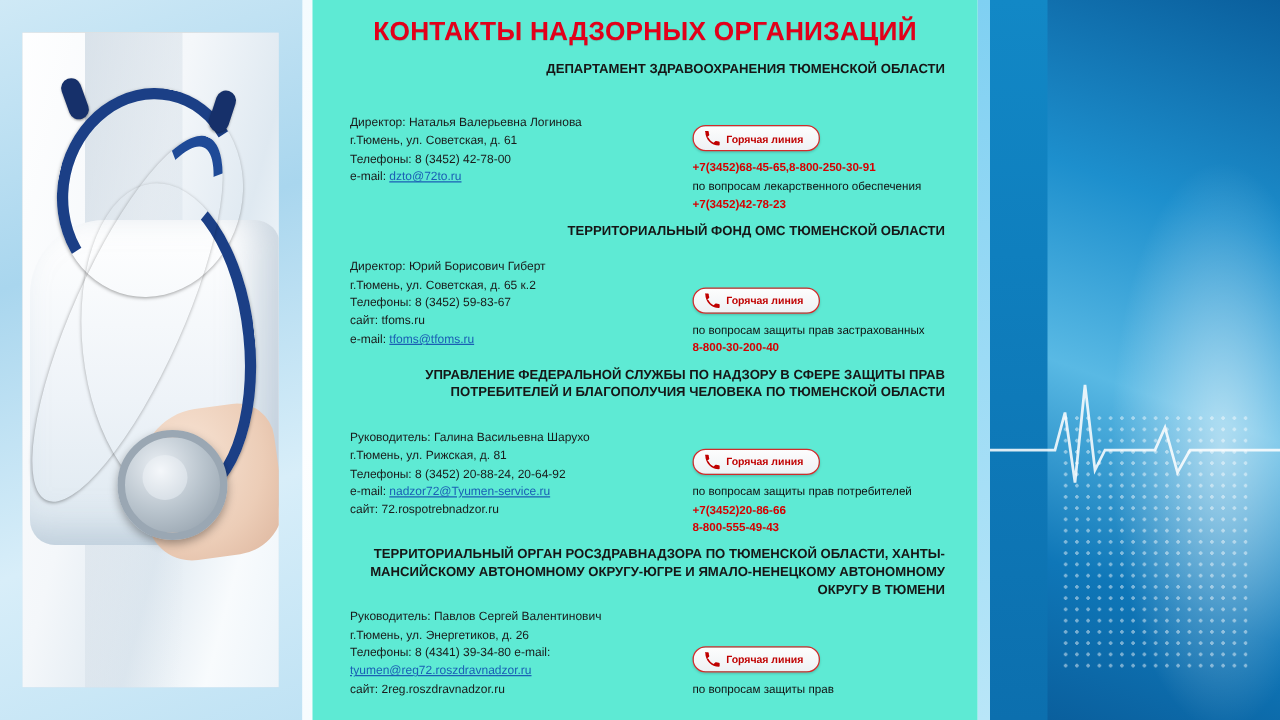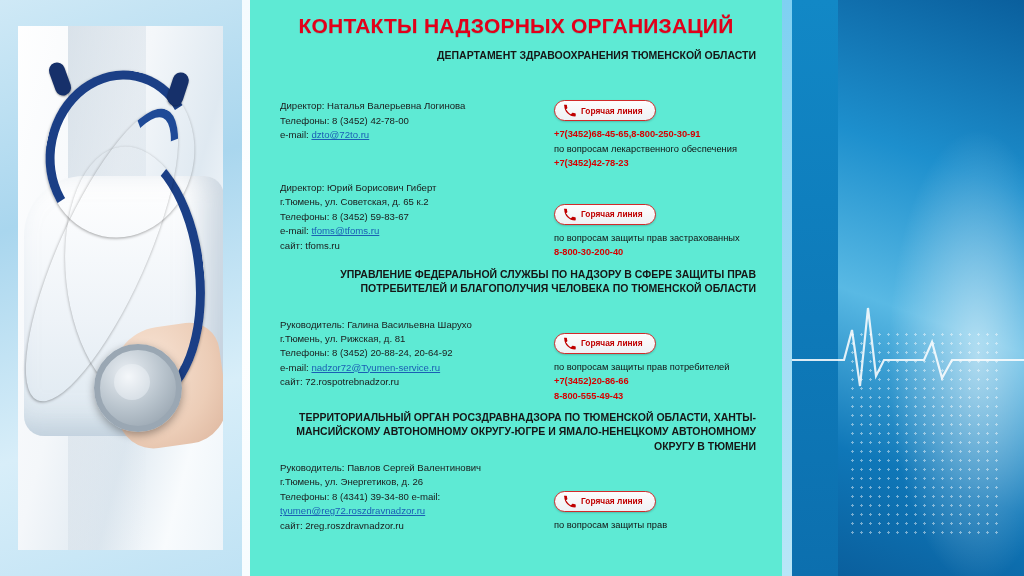--- a/index.html
+++ b/index.html
@@ -254,50 +254,52 @@
 
   <div class="content">
 
     <div class="slide-title">КОНТАКТЫ НАДЗОРНЫХ ОРГАНИЗАЦИЙ</div>
 
     <div class="org">
       <div class="org-title">ДЕПАРТАМЕНТ ЗДРАВООХРАНЕНИЯ ТЮМЕНСКОЙ ОБЛАСТИ</div>
       <div class="org-body">
         <div class="org-left">
           <div class="line">Директор: Наталья Валерьевна Логинова</div>
+          <div class="line">г.Тюмень, ул. Советская, д. 61</div>
           <div class="line">Телефоны: 8 (3452) 42-78-00</div>
           <div class="line">
             <span>e-mail: </span><a class="mail-link" href="#">dzto@72to.ru</a>
           </div>
         </div>
         <div class="org-right">
           <div class="hotline">
             <svg class="phone-ico" viewBox="0 0 24 24">
               <path fill="#c00000" d="M6.6 10.8c1.6 3.2 4.2 5.8 7.4 7.4l2.5-2.5c.3-.3.8-.4 1.2-.3 1.3.4 2.7.7 4.1.7.7 0 1.2.5 1.2 1.2V21c0 .7-.5 1.2-1.2 1.2C10.9 22.2 1.8 13.1 1.8 1.9.8 1.2 1.3.7 2 .7h3.7c.7 0 1.2.5 1.2 1.2 0 1.4.2 2.8.7 4.1.1.4 0 .9-.3 1.2l-2.5 2.5z" transform="translate(0.5,0.8)"></path>
             </svg>
             <span class="hotline-label">Горячая линия</span>
           </div>
           <div class="note red">+7(3452)68-45-65,8-800-250-30-91</div>
           <div class="note">по вопросам лекарственного обеспечения</div>
           <div class="note red">+7(3452)42-78-23</div>
         </div>
       </div>
     </div>
 
     <div class="org">
+      <div class="org-title">ТЕРРИТОРИАЛЬНЫЙ ФОНД ОМС ТЮМЕНСКОЙ ОБЛАСТИ</div>
       <div class="org-body">
         <div class="org-left">
           <div class="line">Директор: Юрий Борисович Гиберт</div>
           <div class="line">г.Тюмень, ул. Советская, д. 65 к.2</div>
           <div class="line">Телефоны: 8 (3452) 59-83-67</div>
           <div class="line">
+            <span>сайт: </span><span>tfoms.ru</span>
+          </div>
+          <div class="line">
             <span>e-mail: </span><a class="mail-link" href="#">tfoms@tfoms.ru</a>
-          </div>
-          <div class="line">
-            <span>сайт: </span><span>tfoms.ru</span>
           </div>
         </div>
         <div class="org-right">
           <div class="hotline">
             <svg class="phone-ico" viewBox="0 0 24 24">
               <path fill="#c00000" d="M6.6 10.8c1.6 3.2 4.2 5.8 7.4 7.4l2.5-2.5c.3-.3.8-.4 1.2-.3 1.3.4 2.7.7 4.1.7.7 0 1.2.5 1.2 1.2V21c0 .7-.5 1.2-1.2 1.2C10.9 22.2 1.8 13.1 1.8 1.9.8 1.2 1.3.7 2 .7h3.7c.7 0 1.2.5 1.2 1.2 0 1.4.2 2.8.7 4.1.1.4 0 .9-.3 1.2l-2.5 2.5z" transform="translate(0.5,0.8)"></path>
             </svg>
             <span class="hotline-label">Горячая линия</span>
           </div>
           <div class="note">по вопросам защиты прав застрахованных</div>

